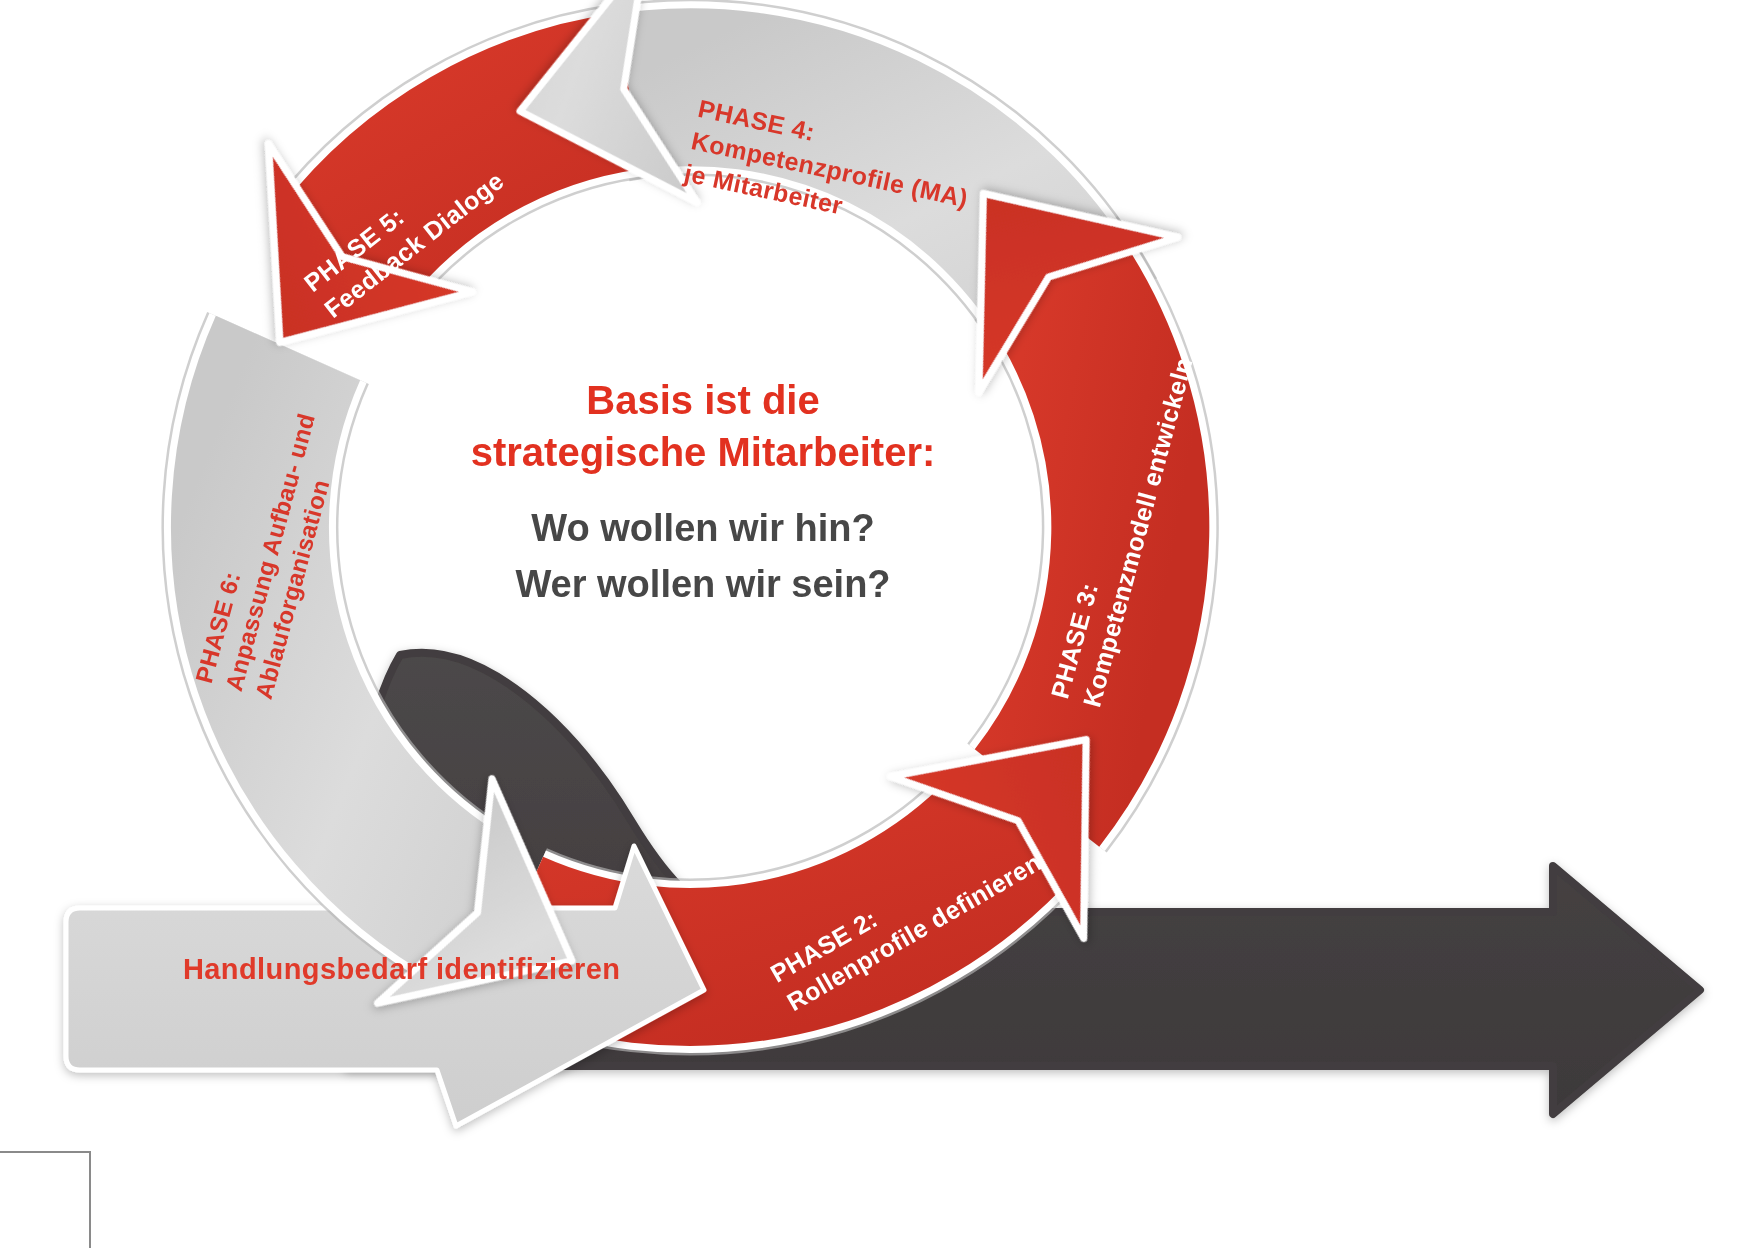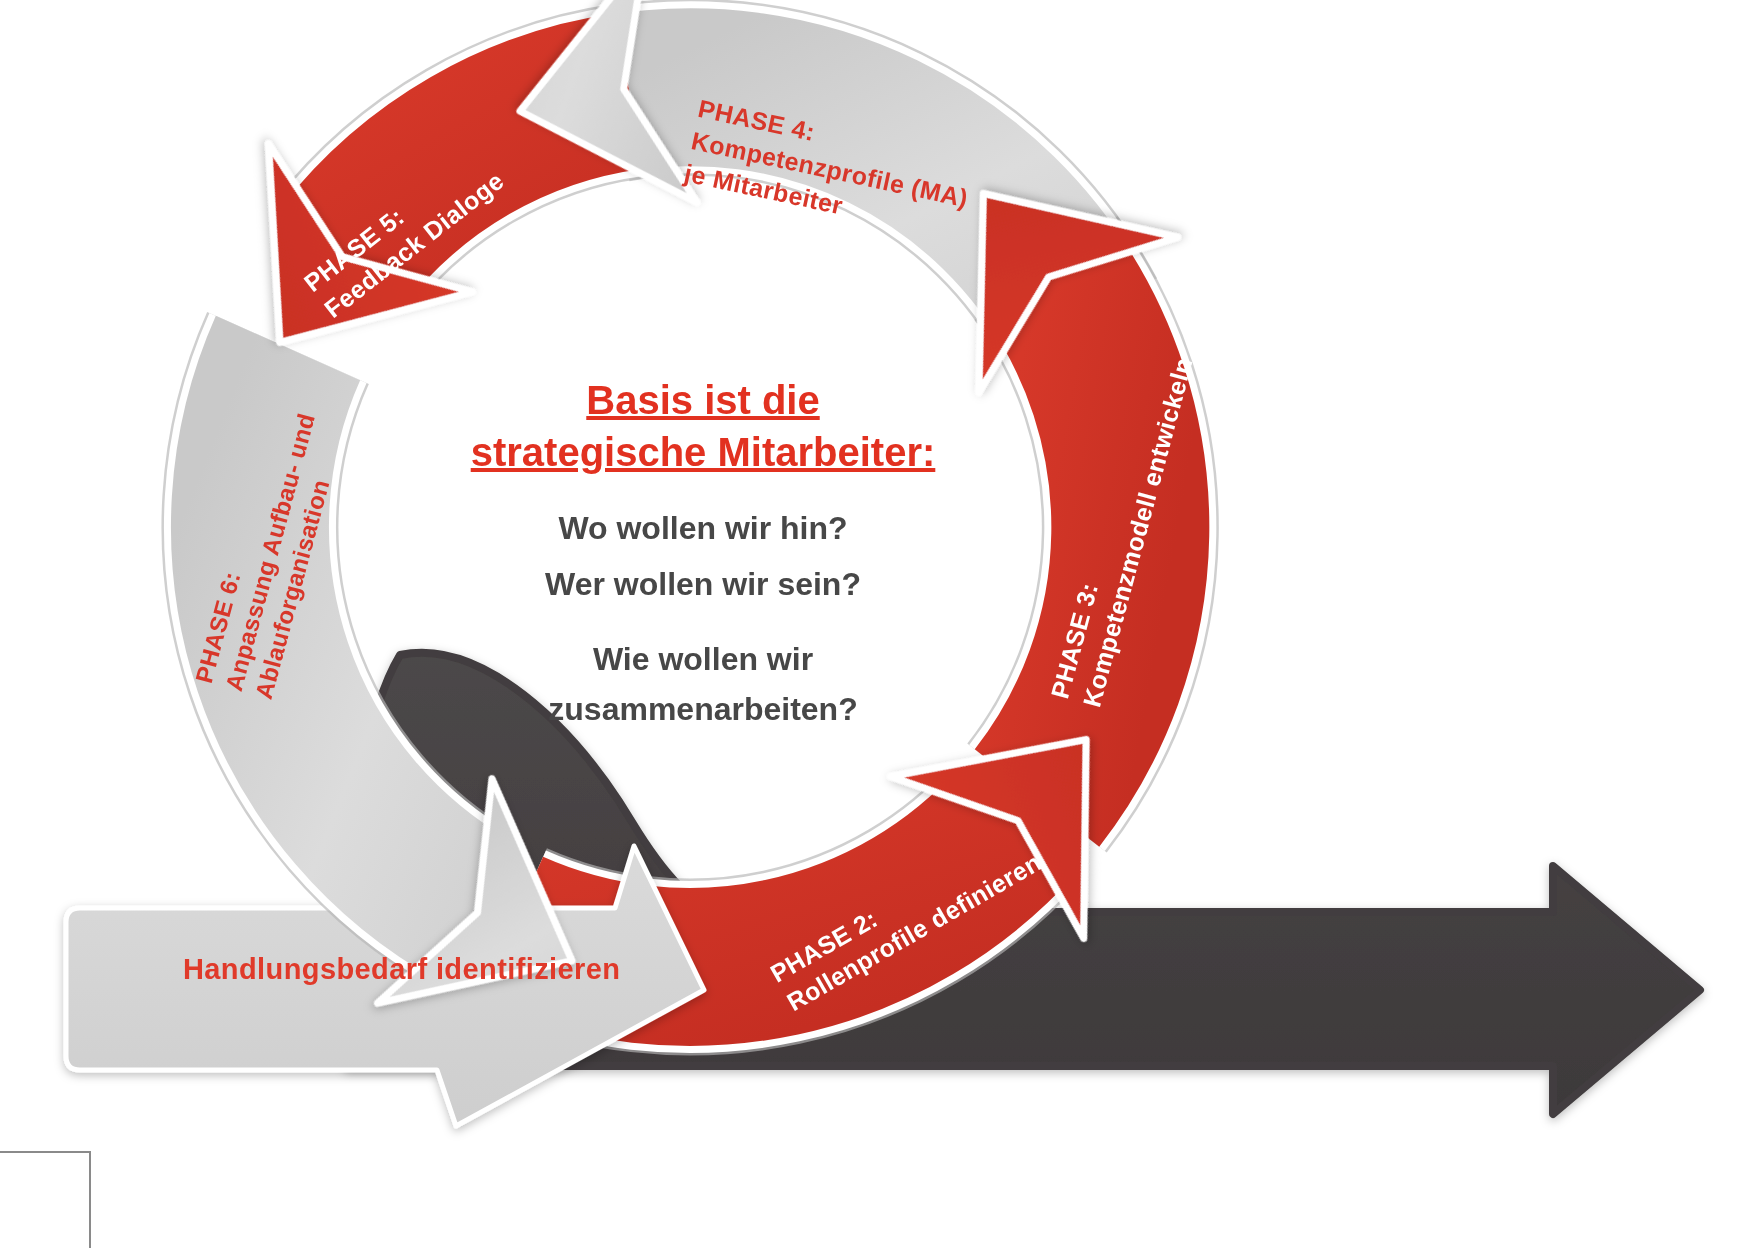--- a/index.html
+++ b/index.html
@@ -13,22 +13,22 @@
   
   .p4{left:702px;top:92px;transform:rotate(12deg);transform-origin:left top;}
   .p5{left:404px;top:232px;transform:translate(-50%,-50%) rotate(-38deg);}
   .p6{left:270px;top:552px;transform:translate(-50%,-50%) rotate(-75deg);font-size:24px;line-height:31px;}
   .p3{left:1122px;top:528px;transform:translate(-50%,-50%) rotate(-75deg);}
   .p2{left:906px;top:918px;transform:translate(-50%,-50%) rotate(-30deg);}
   .p1{left:183px;top:950px;font-size:29px;line-height:38px;color:#e03a2a;}
   
   .center-block{position:absolute;left:703px;top:374px;transform:translateX(-50%);
                 text-align:center;font-weight:bold;}
-  .center-title{font-size:40px;line-height:52px;color:#e23120;text-decoration:underline;}
-  .q{font-size:32px;line-height:48px;color:#474747;}
+  .center-title{font-size:40px;line-height:52px;color:#e23120;}
+  .q{font-size:38px;line-height:48px;color:#474747;}
   .q1{margin-top:26px;}
   .q2{margin-top:8px;}
   .q3{margin-top:26px;line-height:50px;}
   .corner-box{position:absolute;left:0;top:1151px;width:89px;height:97px;background:#fff;
               border-top:2px solid #8a8a8a;border-right:2px solid #8a8a8a;}
 </style>
 </head>
 <body>
 
 <div class="stage">
@@ -104,24 +104,20 @@
     </g>
 
     <use href="#chev" transform="translate(610 92) rotate(168)" fill="url(#gLight)" stroke="#ffffff" stroke-width="7" stroke-linejoin="round" filter="url(#ds)"></use>
   </svg>
 
   <div class="center-block">
     <div class="center-title">Basis ist die</div>
     <div class="center-title">strategische Mitarbeiter:</div>
     <div class="q q1">Wo wollen wir hin?</div>
     <div class="q q2">Wer wollen wir sein?</div>
-    <div class="q q3">
-      <div>Wie wollen wir</div>
-      <div>zusammenarbeiten?</div>
-    </div>
   </div>
 
   <div class="txt phase-label p1">
     <div>Handlungsbedarf identifizieren</div>
   </div>
 
   <div class="txt phase-label white-text p2">
     <div>PHASE 2:</div>
     <div>Rollenprofile definieren</div>
   </div>

